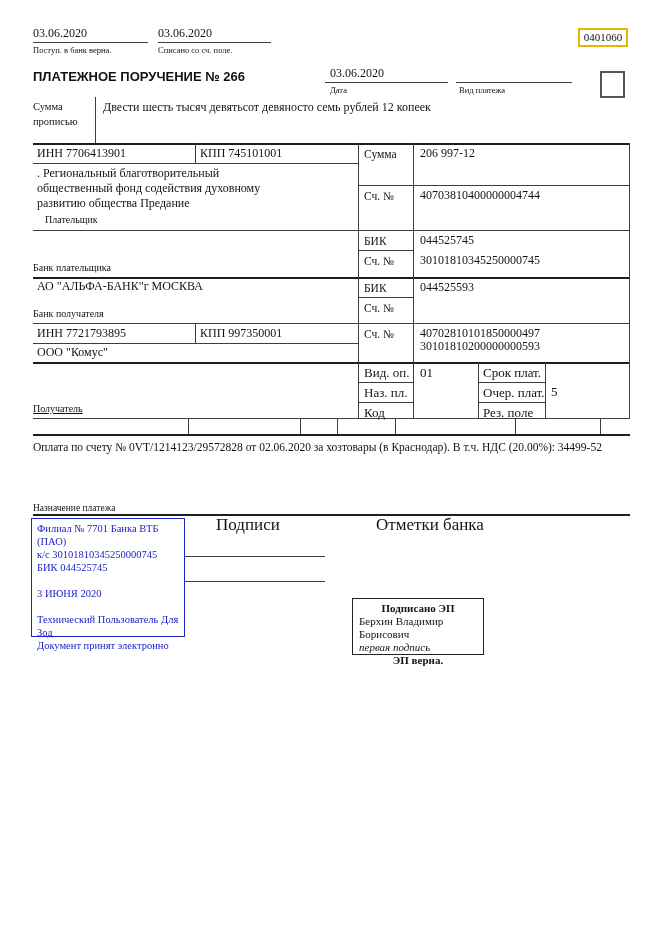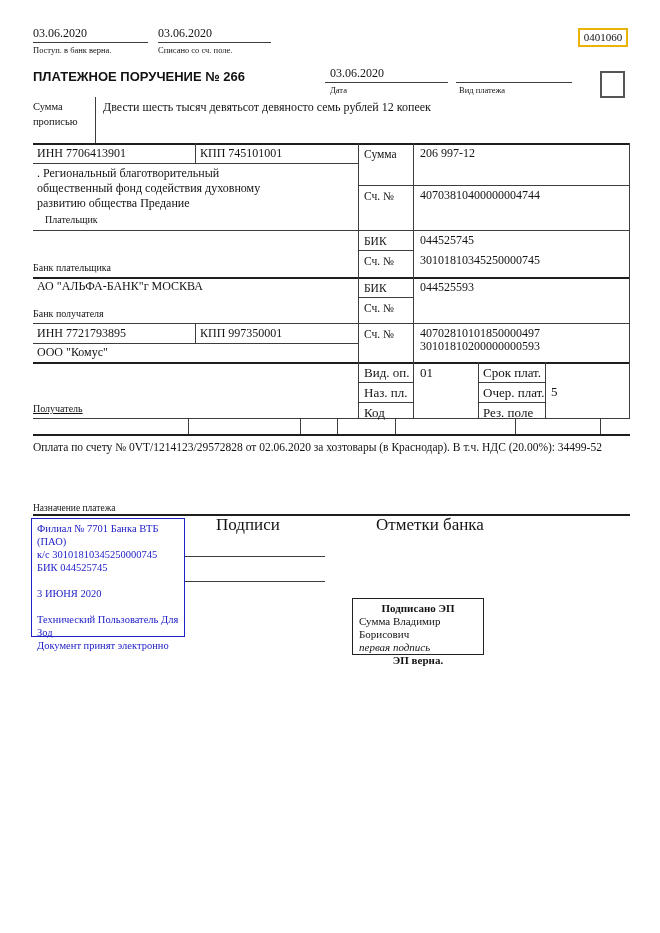--- a/index.html
+++ b/index.html
@@ -145,18 +145,18 @@
 Технический Пользователь Для
 Зод
 Документ принят электронно</div>
   </div>
 
   <div class="hl" style="left:185px;top:556px;width:140px;"></div>
   <div class="hl" style="left:185px;top:581px;width:140px;"></div>
 
   <div id="ep-box" class="box" style="left:352px;top:556px;width:132px;height:57px;margin-top:42px;">
     <div class="center bold">Подписано ЭП</div>
-    <div>Сумма Владимир Борисович</div>
+    <div>Берхин Владимир Борисович</div>
     <div class="ital">первая подпись</div>
     <div class="center bold">ЭП верна.</div>
   </div>
 
 </div>
 
 </body></html>

